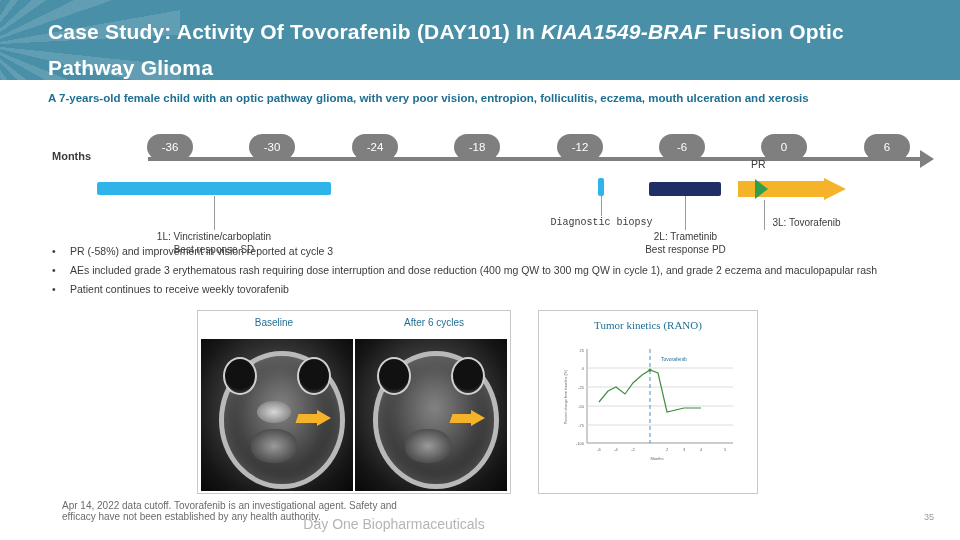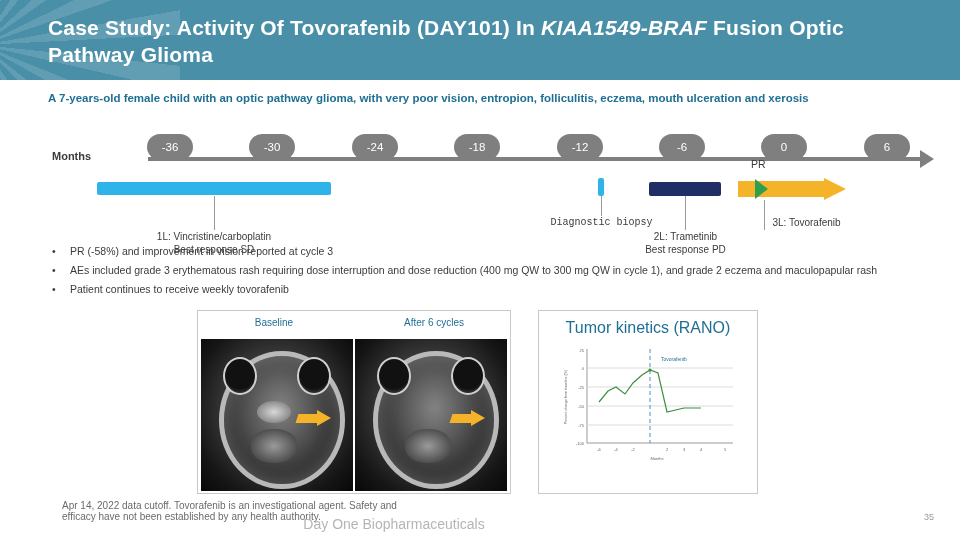--- a/index.html
+++ b/index.html
@@ -18,21 +18,21 @@
     overflow:hidden;
   }
   .header .rays{
     position:absolute;left:-40px;top:-40px;width:220px;height:170px;
     background:
       repeating-conic-gradient(from 200deg at 10% 50%,
         rgba(255,255,255,.13) 0deg 7deg, rgba(255,255,255,0) 7deg 16deg);
   }
   .header h1{
     position:absolute;left:48px;top:14px;width:860px;
-    margin:0;font-size:21px;line-height:27px;font-weight:bold;color:#ffffff;
+    margin:0;font-size:21px;line-height:36px;font-weight:bold;color:#ffffff;
     letter-spacing:.2px;
   }
   .header h1 .ital{font-style:italic;}
   
   .subtitle{
     position:absolute;left:48px;top:92px;width:880px;
     font-size:11.5px;color:#1f6f93;font-weight:bold;
   }
   
   .timeline{position:absolute;left:48px;top:120px;width:870px;height:120px;}
@@ -109,21 +109,21 @@
   }
   .scan-arrow{position:absolute;width:34px;height:14px;}
   .scan-arrow .sbody{position:absolute;left:0;top:3px;width:22px;height:9px;background:#f5b329;transform:skewX(-18deg);}
   .scan-arrow .stip{
     position:absolute;left:20px;top:-1px;width:0;height:0;
     border-top:8px solid transparent;border-bottom:8px solid transparent;
     border-left:14px solid #f5b329;
   }
   .chart-panel{left:538px;top:310px;width:218px;height:182px;}
   .chart-panel .cap{
-    position:absolute;top:8px;left:0;width:218px;text-align:center;font-size:16px;color:#1f6f93;
+    position:absolute;top:8px;left:0;width:218px;text-align:center;font-size:11px;color:#1f6f93;font-family:Liberation Serif, serif;
   }
   .plot{position:absolute;left:18px;top:32px;width:184px;height:126px;}
   .plot svg{display:block;}
   
   .footnote{
     position:absolute;left:62px;top:500px;width:350px;font-size:10px;color:#6b6b6b;line-height:11px;
   }
   .footer-brand{
     position:absolute;left:0;top:516px;width:788px;text-align:center;
     font-size:14px;color:#b5b5b5;

